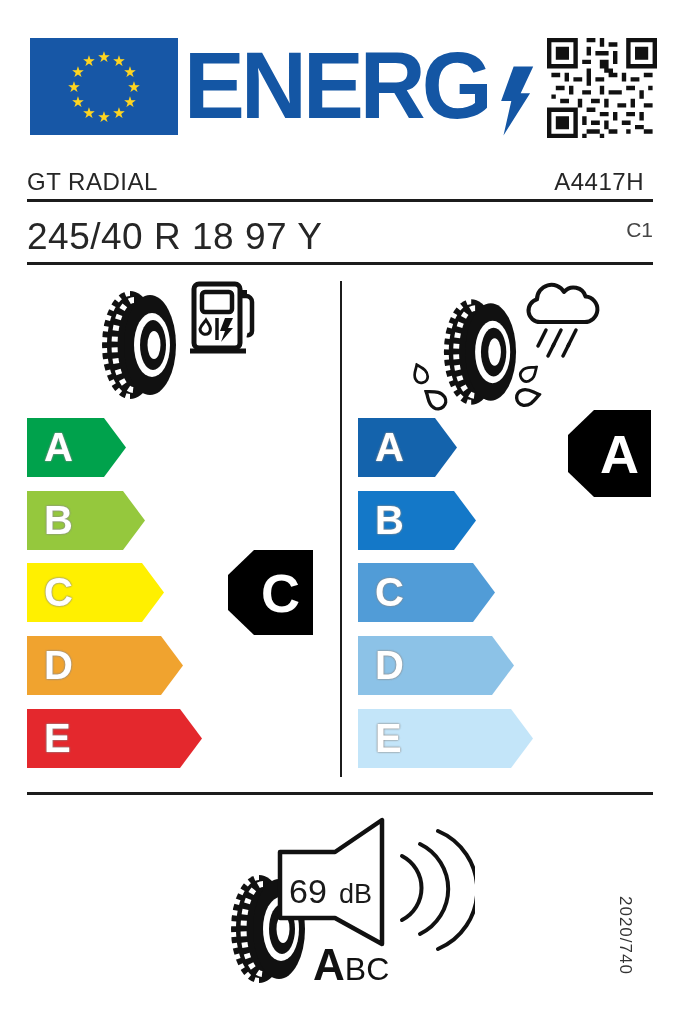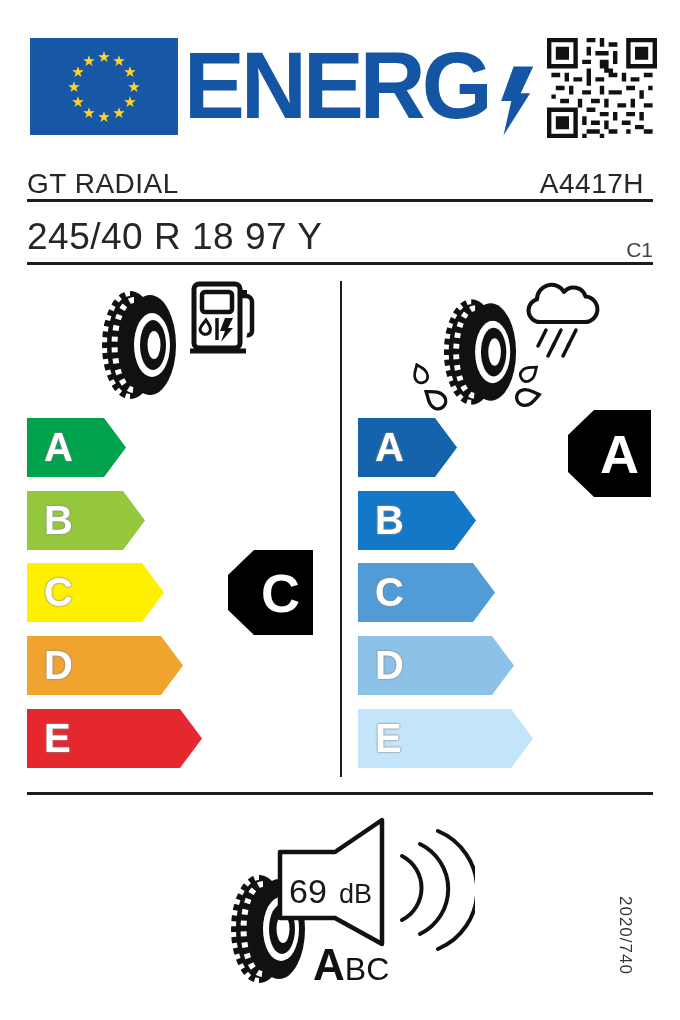--- a/index.html
+++ b/index.html
@@ -10,23 +10,23 @@
   .abs{position:absolute;}
 
   
   .energ{
     left:184px;top:34px;font-size:94px;font-weight:bold;color:#1456A4;
     letter-spacing:-4px;line-height:104px;transform:scaleX(.97);transform-origin:left;
     white-space:nowrap;
   }
 
   
-  .brand-row-text{top:168px;font-size:28px;letter-spacing:.5px;color:#262626;}
+  .brand-row-text{top:168px;font-size:24px;letter-spacing:.5px;color:#262626;}
   .size-text{left:27px;top:216px;font-size:37px;letter-spacing:.5px;color:#262626;}
-  .class-text{right:27px;top:238px;font-size:21px;color:#454545;}
+  .class-text{right:27px;top:218px;font-size:21px;color:#454545;}
   .rule{left:27px;width:626px;height:2.5px;background:#1c1c1c;}
 
   
   .arrow{
     height:59px;line-height:59px;
     clip-path:polygon(0 0, calc(100% - 22px) 0, 100% 50%, calc(100% - 22px) 100%, 0 100%);
     filter:drop-shadow(0 0 1px #8a8a8a);
   }
   .arrow span{
     display:inline-block;padding-left:17px;font-size:40px;font-weight:bold;color:#fff;

